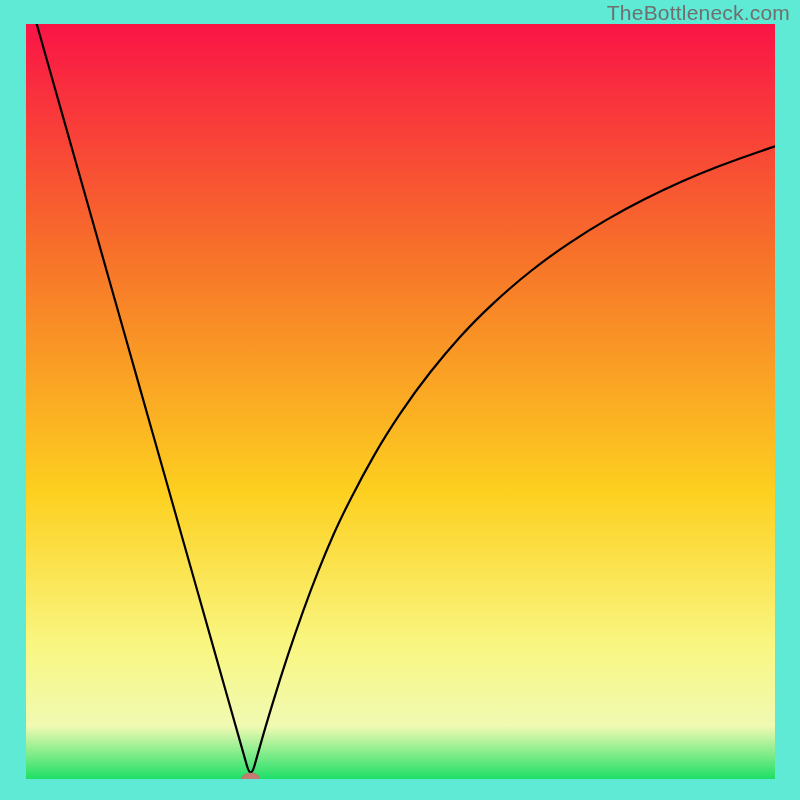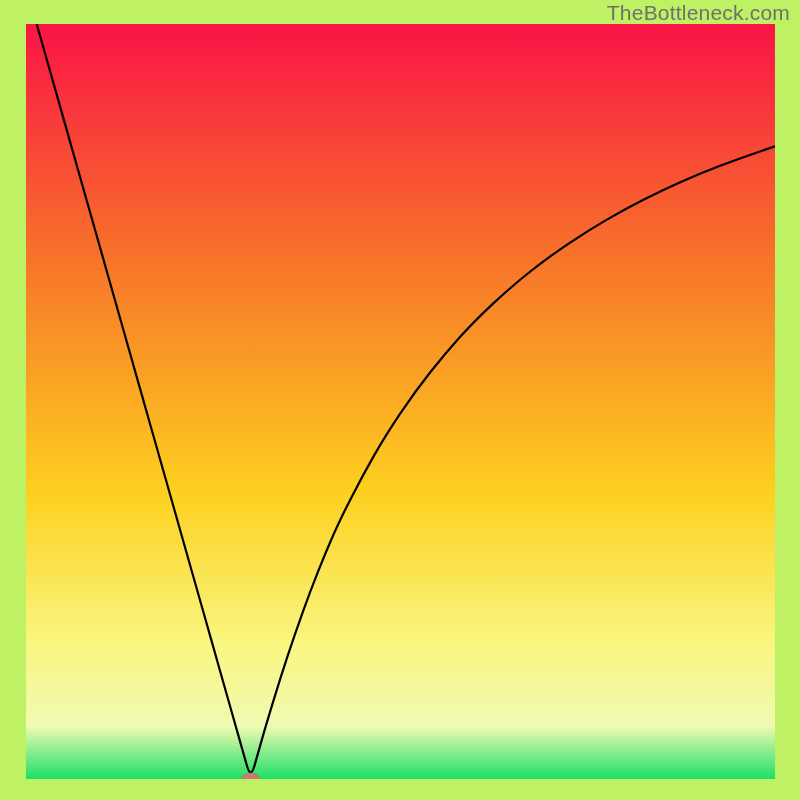--- a/index.html
+++ b/index.html
@@ -10,21 +10,21 @@
     overflow: hidden;
     background: #000;
     font-family: Arial, Helvetica, sans-serif;
   }
   .frame {
     position: absolute;
     left: 0;
     top: 0;
     width: 800px;
     height: 800px;
-    background: #bef264;
+    background: #5eead4;
   }
   .plot {
     position: absolute;
     left: 26px;
     top: 24px;
     width: 749px;
     height: 755px;
   }
   .watermark {
     position: absolute;

